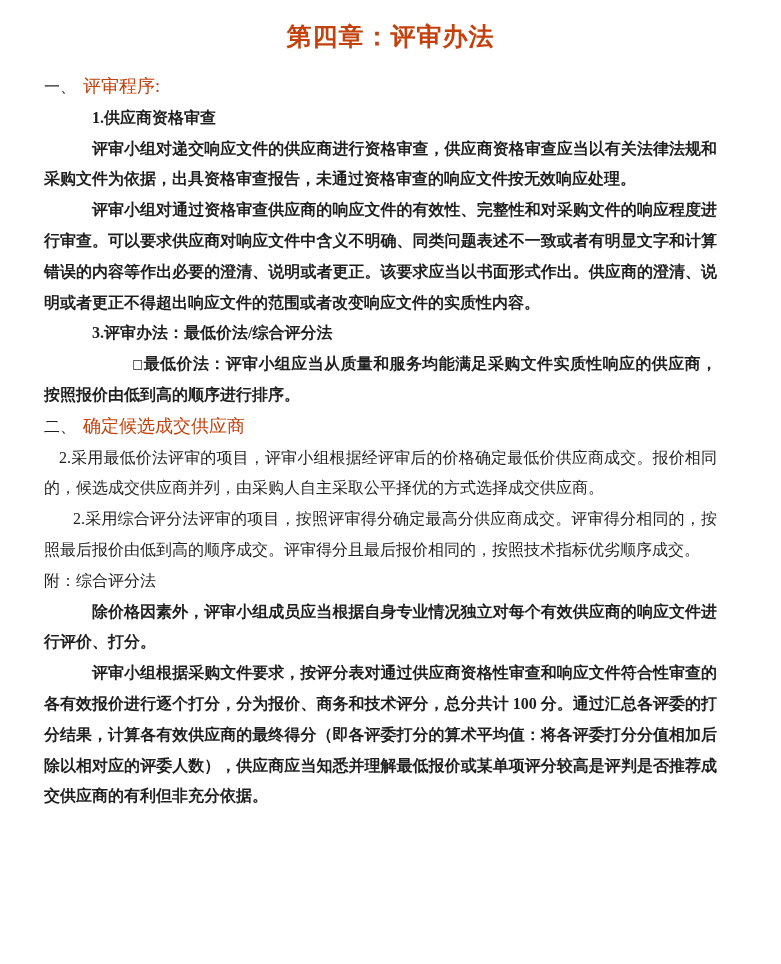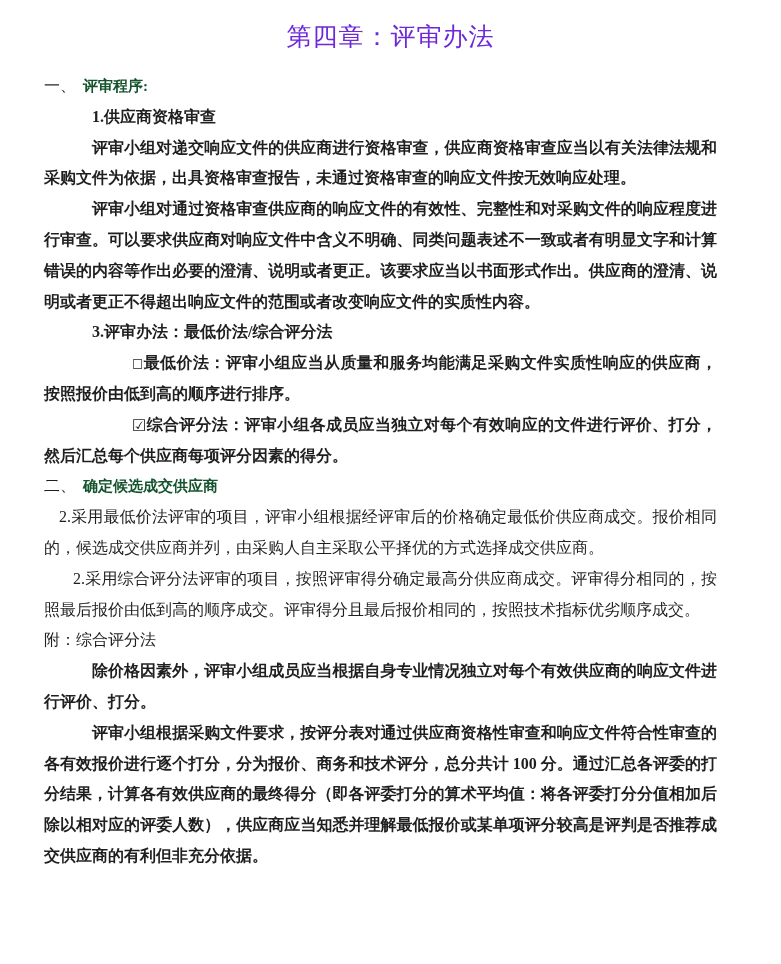--- a/index.html
+++ b/index.html
@@ -13,43 +13,43 @@
     height: 964px;
     background: #ffffff;
     color: #1f1f1f;
     font-family: "Liberation Serif", "DejaVu Serif", serif;
     overflow: hidden;
   }
   .chapter-title {
     margin-top: 20px;
     font-size: 25px;
     line-height: 34px;
-    font-weight: normal;
+    font-weight: bold;
     text-align: center;
     letter-spacing: 1px;
-    color: #6d28d9;
+    color: #c2410c;
   }
   .doc-body {
     margin: 17px 64px 0 44px; 
     font-size: 16px;
     line-height: 30.8px;
     text-align: justify;
   }
   .doc-body p { margin: 0; padding: 0; }
 
   
   .sec-heading { text-align: left; }
   .sec-heading .hnum {
     font-weight: normal;
     margin-right: 7px;
   }
   .sec-heading .hlabel {
-    font-weight: bold;
-    font-size: 15px;
-    color: #14532d;
+    font-weight: normal;
+    font-size: 18px;
+    color: #c2410c;
   }
   .h-one { margin-left: 18px; }
   .h-two { margin-left: 12px; }
 
   
   .p-ind   { text-indent: 48px; font-weight: bold; }
   
   .p-check { text-indent: 44px; font-weight: bold; }
   
   .p-item-a { margin-left: 14px; text-indent: 15px; }
@@ -86,23 +86,20 @@
 
     <p class="p-ind">评审小组对通过资格审查供应商的响应文件的有效性、完整性和对采购文件的响应程度进行审查。可以要求供应商对响应文件中含义不明确、同类问题表述不一致或者有明显文字和计算错误的内容等作出必要的澄清、说明或者更正。该要求应当以书面形式作出。供应商的澄清、说明或者更正不得超出响应文件的范围或者改变响应文件的实质性内容。</p>
 
 
     <p class="p-ind">3.评审办法：最低价法/综合评分法</p>
 
     <p class="p-check">
       <span class="cb cb-empty">□</span><span>最低价法：评审小组应当从质量和服务均能满足采购文件实质性响应的供应商，按照报价由低到高的顺序进行排序。</span>
     </p>
 
-    <p class="p-check">
-      <span class="cb cb-checked">☑</span><span>综合评分法：评审小组各成员应当独立对每个有效响应的文件进行评价、打分，然后汇总每个供应商每项评分因素的得分。</span>
-    </p>
 
     <p class="sec-heading h-two">
       <span class="hnum">二、</span><span class="hlabel">确定候选成交供应商</span>
     </p>
 
     <p class="p-item-a">2.采用最低价法评审的项目，评审小组根据经评审后的价格确定最低价供应商成交。报价相同的，候选成交供应商并列，由采购人自主采取公平择优的方式选择成交供应商。</p>
 
     <p class="p-item-b">2.采用综合评分法评审的项目，按照评审得分确定最高分供应商成交。评审得分相同的，按照最后报价由低到高的顺序成交。评审得分且最后报价相同的，按照技术指标优劣顺序成交。</p>
 
     <p class="p-flush">附：综合评分法</p>

